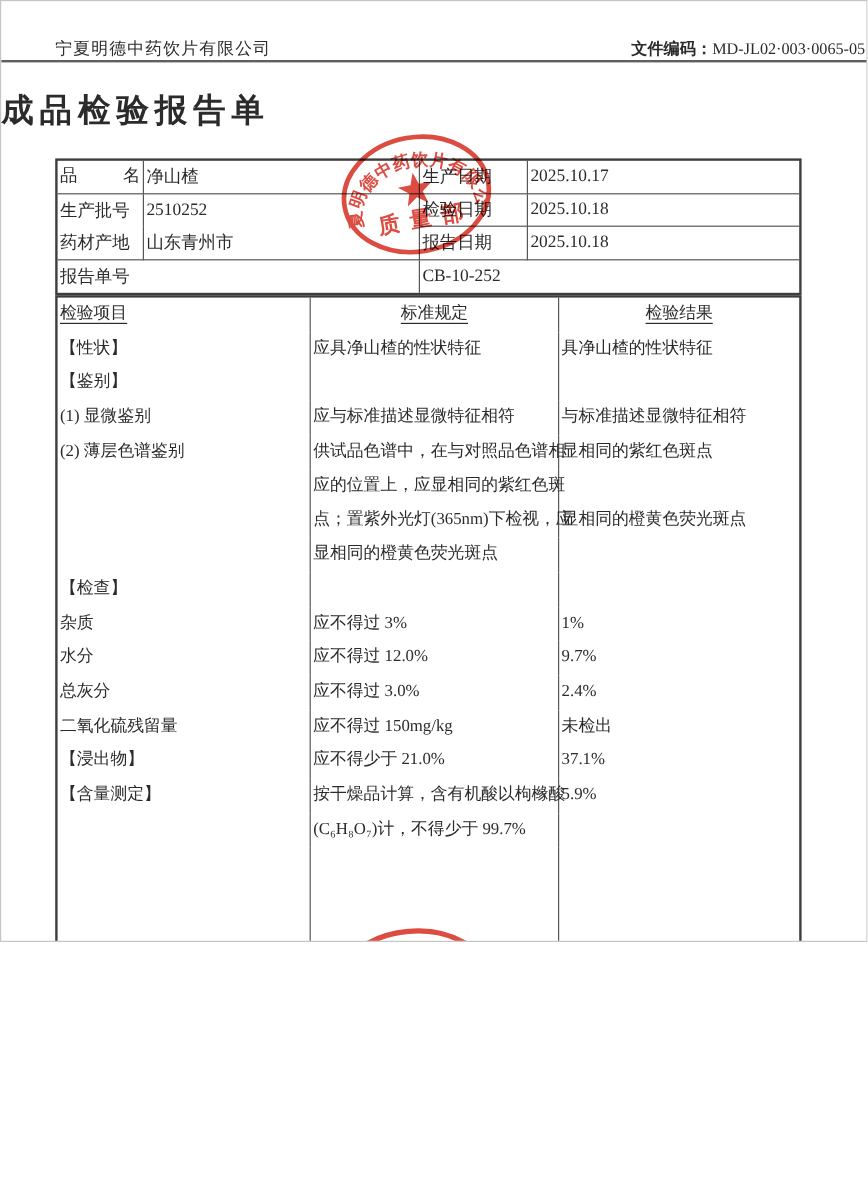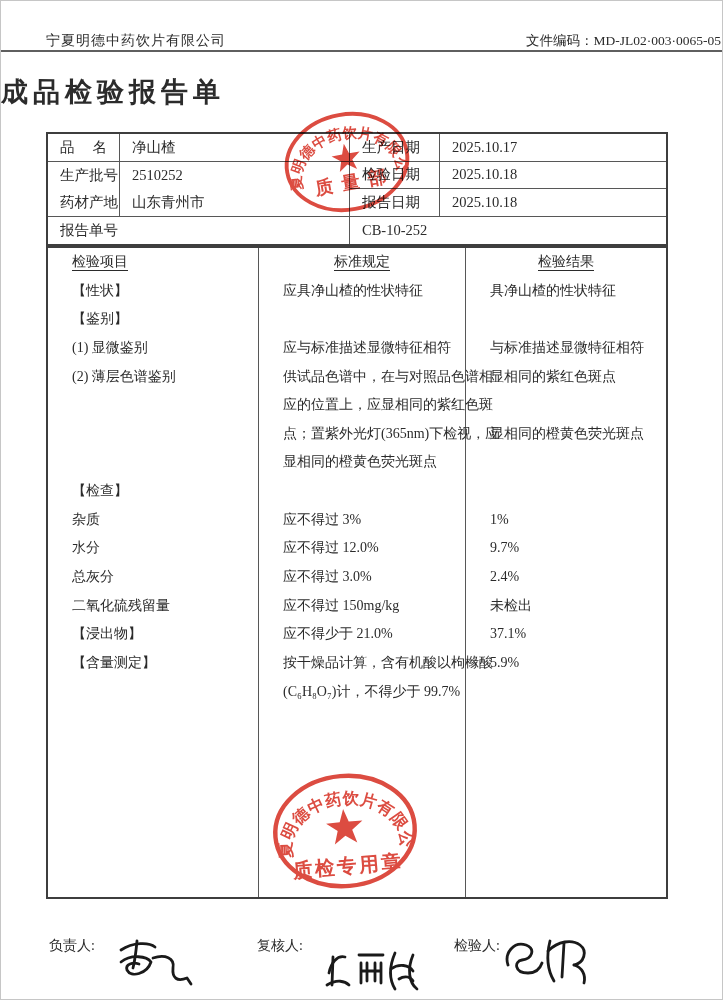--- a/index.html
+++ b/index.html
@@ -1,43 +1,43 @@
 <!DOCTYPE html>
 <html><head>
 <meta charset="utf-8">
 <style>
   html,body{margin:0;padding:0;background:#fff;}
-  .page{position:relative;width:723px;height:1000px;background:#fff;
+  .page{position:relative;width:723px;height:785px;background:#fff;
         border:1px solid #c6c6c6;box-sizing:border-box;overflow:hidden;
         font-family:"Liberation Serif","DejaVu Serif",serif;color:#2b2b2b;}
   .company{position:absolute;left:45px;top:31px;font-size:14px;letter-spacing:1px;}
   .doccode{position:absolute;right:1px;top:31px;font-size:13.5px;}
-  .doccode b{font-weight:normal;}
+  .doccode b{font-weight:bold;}
   .hrule{position:absolute;left:0;top:49px;width:723px;height:2px;background:#5f5f5f;}
   .title{position:absolute;left:0;top:73px;width:723px;text-align:left;
          font-size:27px;font-weight:bold;letter-spacing:5px;}
 
   
   .it{position:absolute;left:45px;top:131px;width:622px;height:114px;
       border:2px solid #3e3e3e;box-sizing:border-box;display:grid;
       grid-template-columns:72px 230px 90px 1fr;grid-template-rows:repeat(4,1fr);
       font-size:14.5px;}
-  .it>div{padding:0 12px;display:flex;align-items:center;box-sizing:border-box;overflow:hidden;white-space:nowrap;}
+  .it>div{padding:0 2px;display:flex;align-items:center;box-sizing:border-box;overflow:hidden;white-space:nowrap;}
   .br{border-right:1px solid #575757;}
   .bb{border-bottom:1px solid #575757;}
   .just{display:block;line-height:26.5px;text-align:justify;text-align-last:justify;}
   .sp2a{grid-column:1 / span 2;}
   .sp2b{grid-column:3 / span 2;}
 
   
   .mt{position:absolute;left:45px;top:245px;width:622px;height:653px;
       border:2px solid #3e3e3e;box-sizing:border-box;display:grid;
       grid-template-columns:211px 207px 1fr;
       grid-template-rows:repeat(16,28.65px) 1fr;font-size:14px;}
-  .mt>div{line-height:28.65px;white-space:nowrap;padding-left:24px;box-sizing:border-box;}
+  .mt>div{line-height:28.65px;white-space:nowrap;padding-left:2px;box-sizing:border-box;}
   .mt>.ctr{text-align:center;padding-left:0;font-family:Liberation Mono, monospace;}
   .ul{text-decoration:underline;text-underline-offset:4px;}
 
   
   .cb{position:absolute;left:45px;top:898px;width:622px;height:33px;
       border:2px solid #3a3a3a;box-sizing:border-box;display:flex;align-items:center;
       padding-left:37px;font-size:14.5px;}
   .cb b{margin-right:6px;}
 
   .sig-label{position:absolute;top:936px;font-size:14px;}

